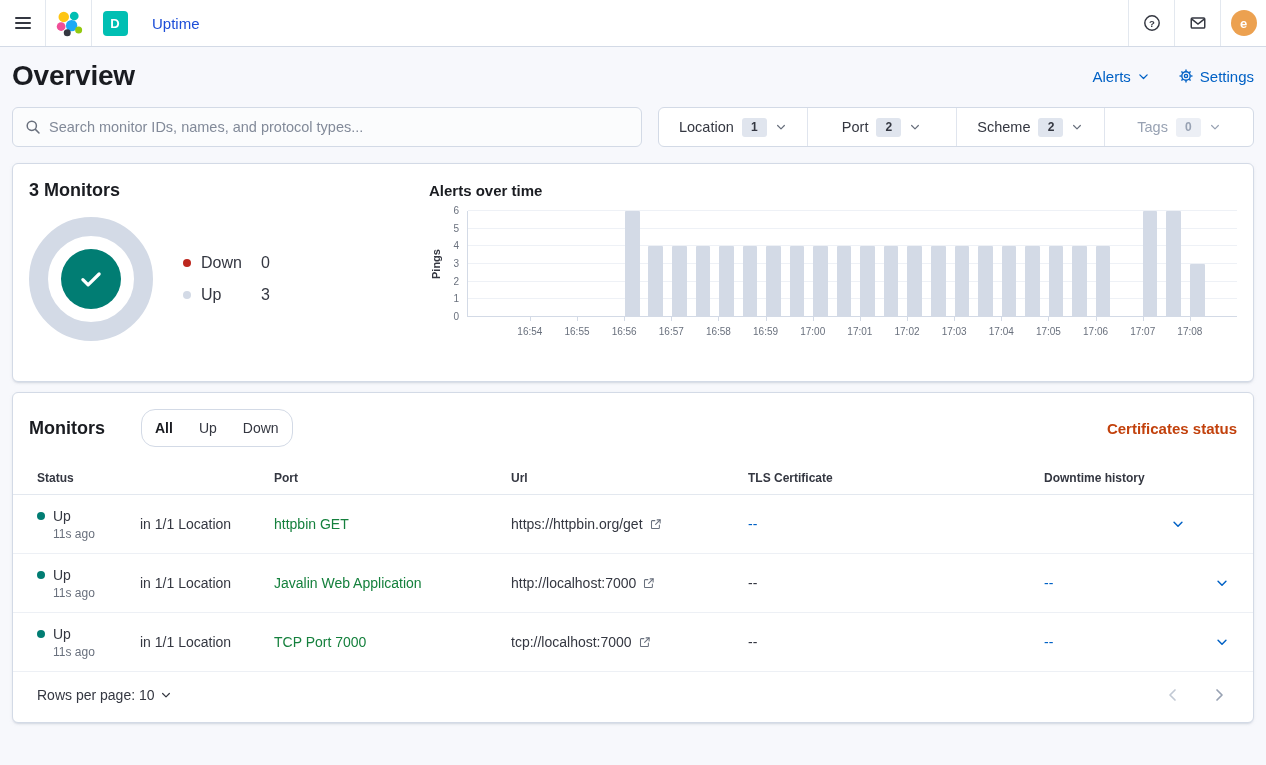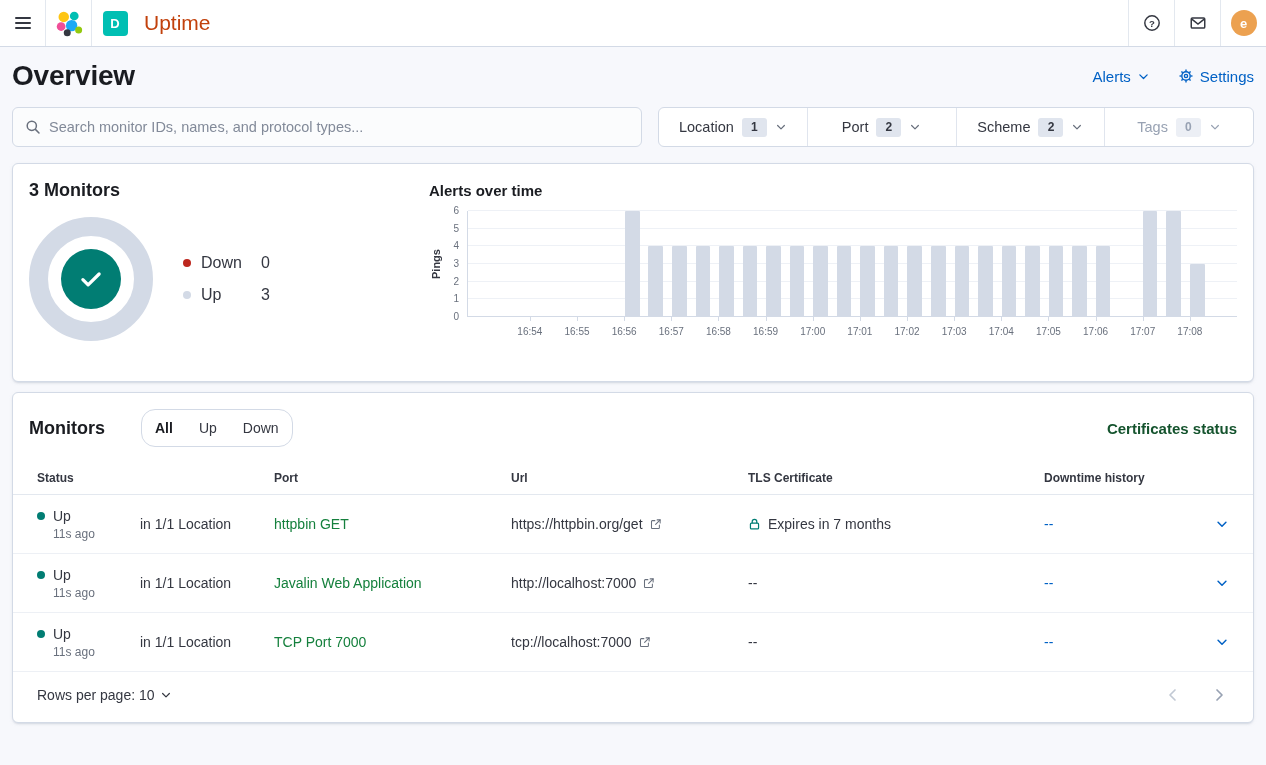--- a/index.html
+++ b/index.html
@@ -12,21 +12,21 @@
 
   
   .topbar { height:47px; background:#fff; border-bottom:1px solid #d3dae6; display:flex; align-items:stretch; }
   .tb-item { display:flex; align-items:center; justify-content:center; width:46px; }
   .tb-sep-r { border-right:1px solid #e3e8ef; }
   .tb-sep-l { border-left:1px solid #e3e8ef; }
   .hamburger { display:flex; flex-direction:column; gap:3px; }
   .hamburger i { display:block; width:16px; height:2px; background:#343741; border-radius:1px; }
   .space-avatar { width:25px; height:25px; border-radius:4px; background:#00bfb3; color:#fff;
     display:flex; align-items:center; justify-content:center; font-weight:700; font-size:13px; }
-  .tb-title { display:flex; align-items:center; margin-left:6px; font-size:21px; font-weight:500; color:#c2410c; }
+  .tb-title { display:flex; align-items:center; margin-left:14px; font-size:15px; font-weight:500; color:#1d4ed8; }
   .tb-right { margin-left:auto; display:flex; align-items:stretch; }
   .avatar { width:26px; height:26px; border-radius:50%; background:#eca150; color:#fff;
     display:flex; align-items:center; justify-content:center; font-size:13px; font-weight:600; }
 
   
   .page { padding:0 12px; }
   .page-header { height:58px; display:flex; align-items:center; justify-content:space-between;gap:8px; }
   .page-title { font-size:28px; font-weight:700; color:#1a1c21; letter-spacing:-0.2px; }
   .header-actions { display:flex; align-items:center; gap:28px; }
   .link-btn { display:flex; align-items:center; gap:6px; color:#0061c5; font-size:15px; font-weight:500; }
@@ -90,21 +90,21 @@
   .xtick { position:absolute; top:9px; transform:translateX(-50%); white-space:nowrap; }
 
   
   .monitors-card { padding-top:16px; }
   .monitors-header { display:flex; align-items:center; padding:0 16px 14px; }
   .monitors-header h2 { font-size:18px; font-weight:700; color:#1a1c21; }
   .tab-group { margin-left:36px; display:flex; align-items:center; height:38px;
     border:1px solid #d3dae6; border-radius:14px; overflow:hidden; background:#fff; }
   .tab { padding:0 13px; font-size:14px; color:#343741; display:flex; align-items:center; }
   .tab.active { font-weight:700; color:#1a1c21; }
-  .cert-link { margin-left:auto; color:#14532d; font-size:15px; font-weight:600; }
+  .cert-link { margin-left:auto; color:#c2410c; font-size:15px; font-weight:600; }
 
   .grid-cols { display:grid; grid-template-columns:237px 237px 237px 296px 1fr 44px; padding:0 16px; }
   .thead { height:34px; align-items:center; border-bottom:1px solid #e3e8ef; }
   .th { padding-left:8px; font-size:12px; font-weight:700; color:#343741; }
   .trow { height:59px; align-items:center; border-bottom:1px solid #edf0f5; }
   .td { padding-left:8px; font-size:14px; min-width:0; }
   .td-status { display:flex; align-items:center; }
   .status-block { width:103px; flex:none; }
   .status-line { display:flex; align-items:center; }
   .dot { width:8px; height:8px; border-radius:50%; background:#017d73; margin-right:8px; flex:none; }
@@ -383,27 +383,20 @@
             <div class="td url-td">
               <span>https://httpbin.org/get</span>
               <a style="display:flex">
                 <svg width="12" height="12" viewBox="0 0 16 16" fill="none" stroke="#69707d" stroke-width="1.4" stroke-linecap="round" stroke-linejoin="round">
                   <path d="M12.5 9.5V13a1 1 0 0 1-1 1H3a1 1 0 0 1-1-1V4.5a1 1 0 0 1 1-1h3.5"></path>
                   <path d="M9.5 2.5h4v4"></path>
                   <path d="M13.5 2.5 7.5 8.5"></path>
                 </svg>
               </a>
             </div>
-            <div class="td tls-td">
-              <svg width="13" height="14" viewBox="0 0 16 16" fill="none" stroke="#017d73" stroke-width="1.5">
-                <rect x="3" y="7" width="10" height="7" rx="1.2"></rect>
-                <path d="M5.2 7V5a2.8 2.8 0 0 1 5.6 0v2"></path>
-              </svg>
-              <span>Expires in 7 months</span>
-            </div>
             <div class="td dt-td">--</div>
             <div class="td expand-td">
               <button class="expand-btn">
                 <svg width="14" height="14" viewBox="0 0 16 16" fill="none">
                   <path d="M3.5 6l4.5 4.5L12.5 6" stroke="#0061c5" stroke-width="1.7" stroke-linecap="round" stroke-linejoin="round"></path>
                 </svg>
               </button>
             </div>
           </div>
           <div class="grid-cols trow">

